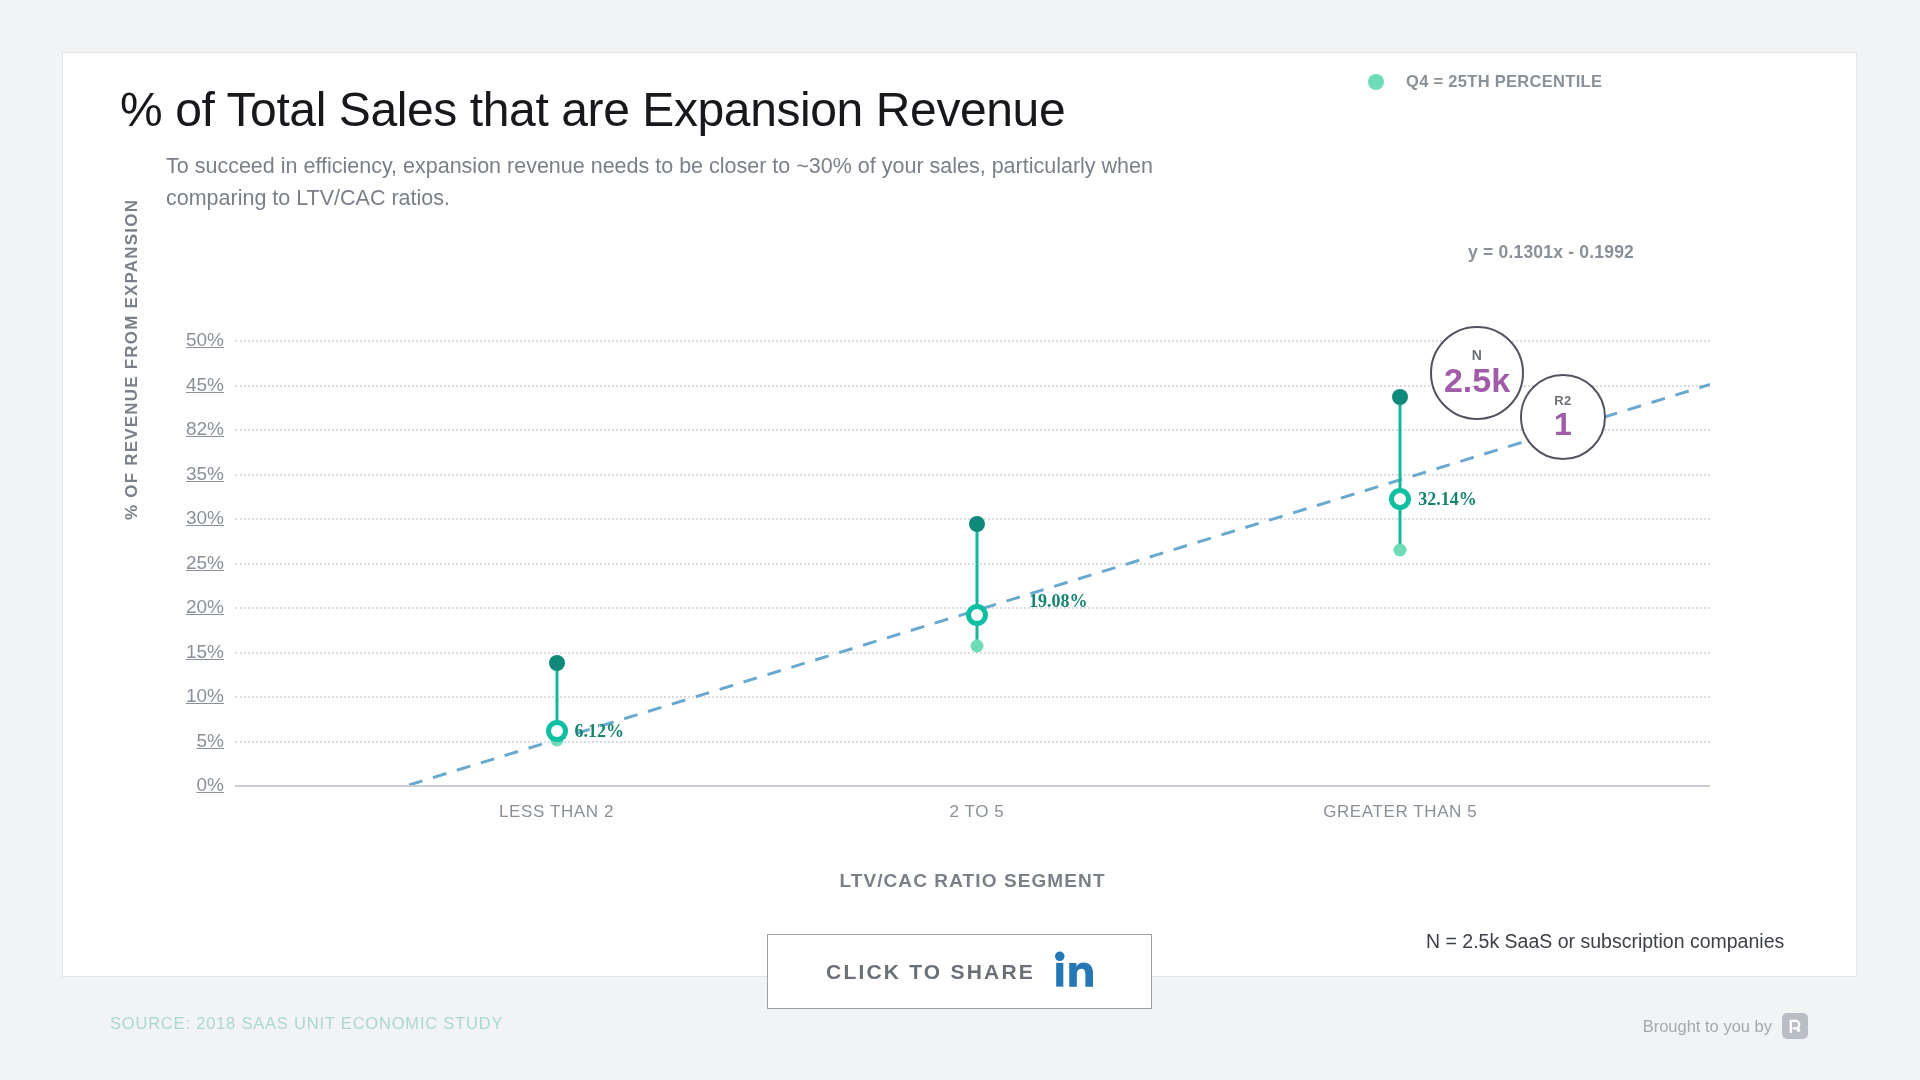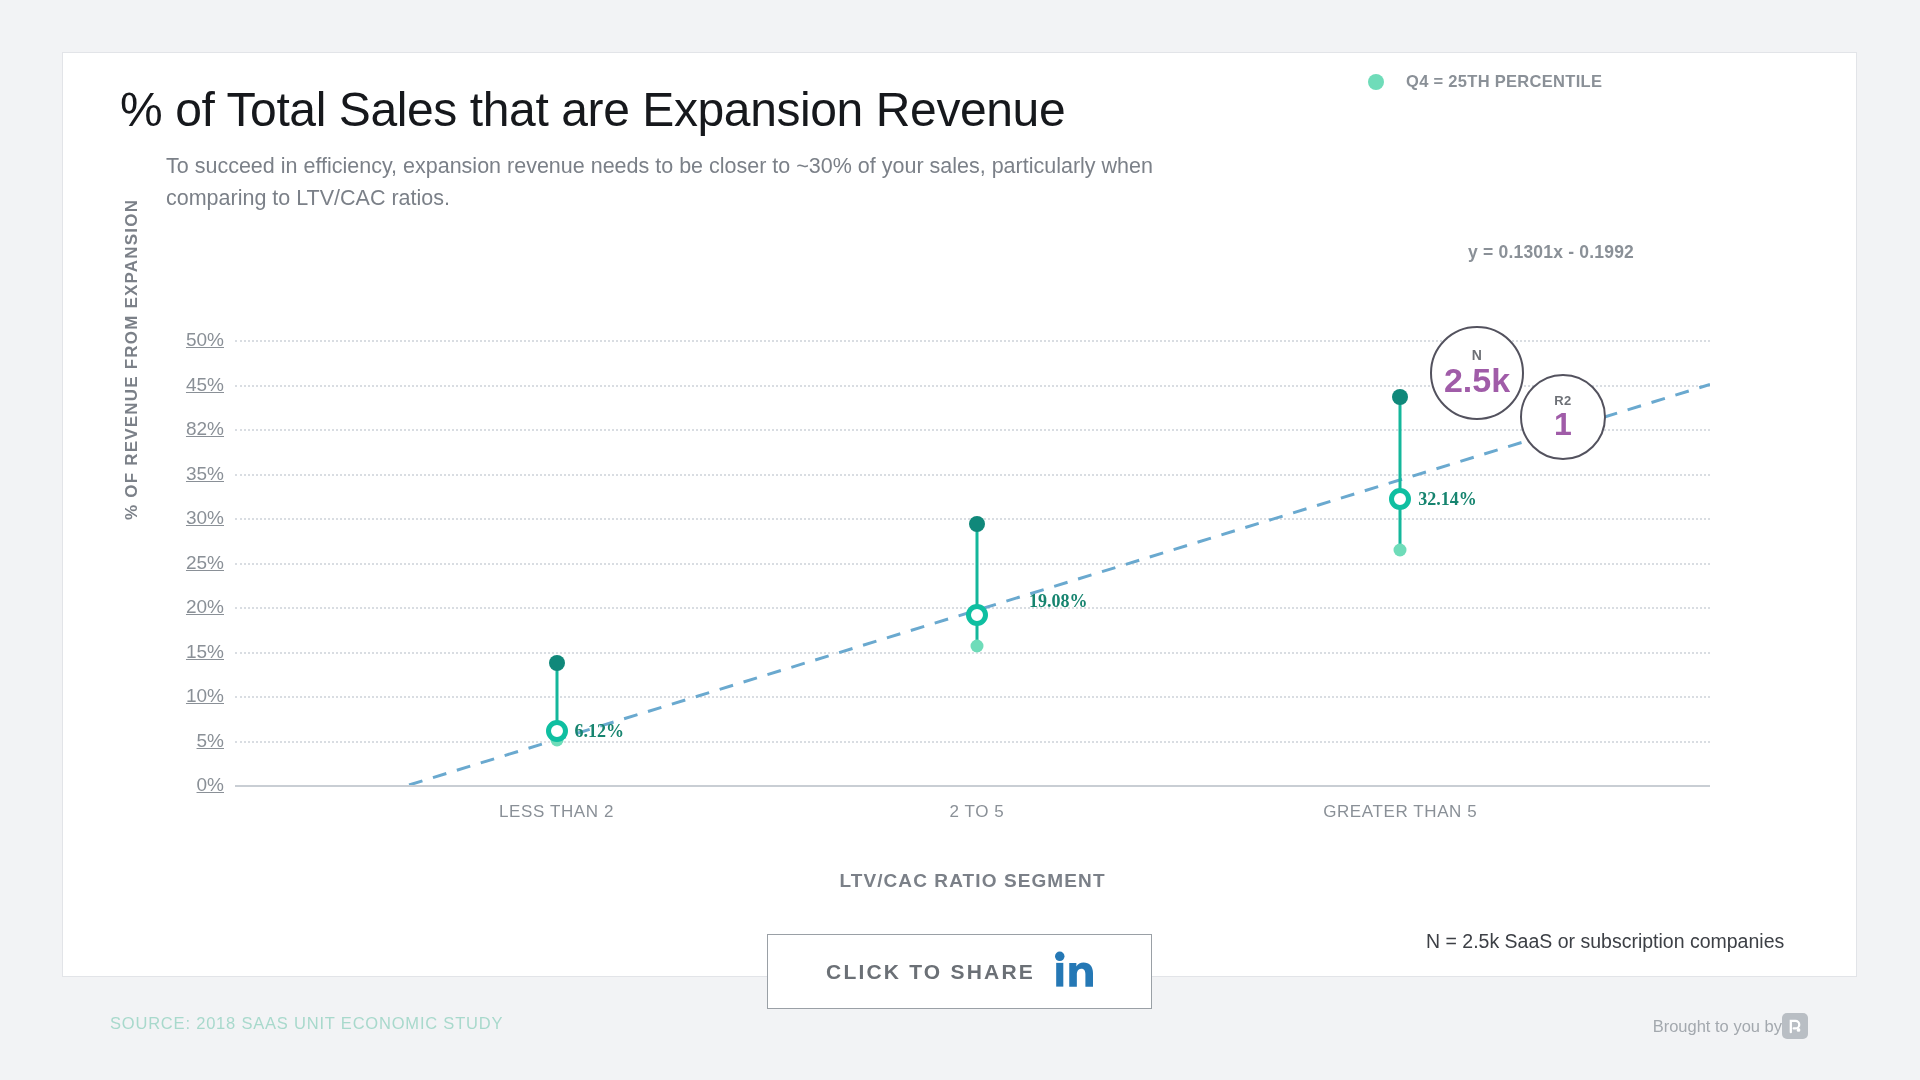--- a/index.html
+++ b/index.html
@@ -162,21 +162,21 @@
   .n-note {
     position: absolute; left: 1426px; top: 930px;
     font-size: 19.5px; color: #3d4046; white-space: nowrap;
   }
   .source {
     position: absolute; left: 110px; top: 1014px;
     font-size: 16.5px; letter-spacing: .8px; color: #a8d9cc;
   }
   .brought {
     position: absolute; right: 112px; top: 1013px;
-    display: flex; align-items: center; 
+    display: flex; align-items: center; gap: 10px;
   }
   .brought-text { font-size: 16.5px; color: #a3a8ae; }
   .brand-mark {
     width: 26px; height: 26px; border-radius: 5px;
     background: #b9bec4; display: flex;
     align-items: center; justify-content: center;
   }
 </style>
 </head>
 <body>

